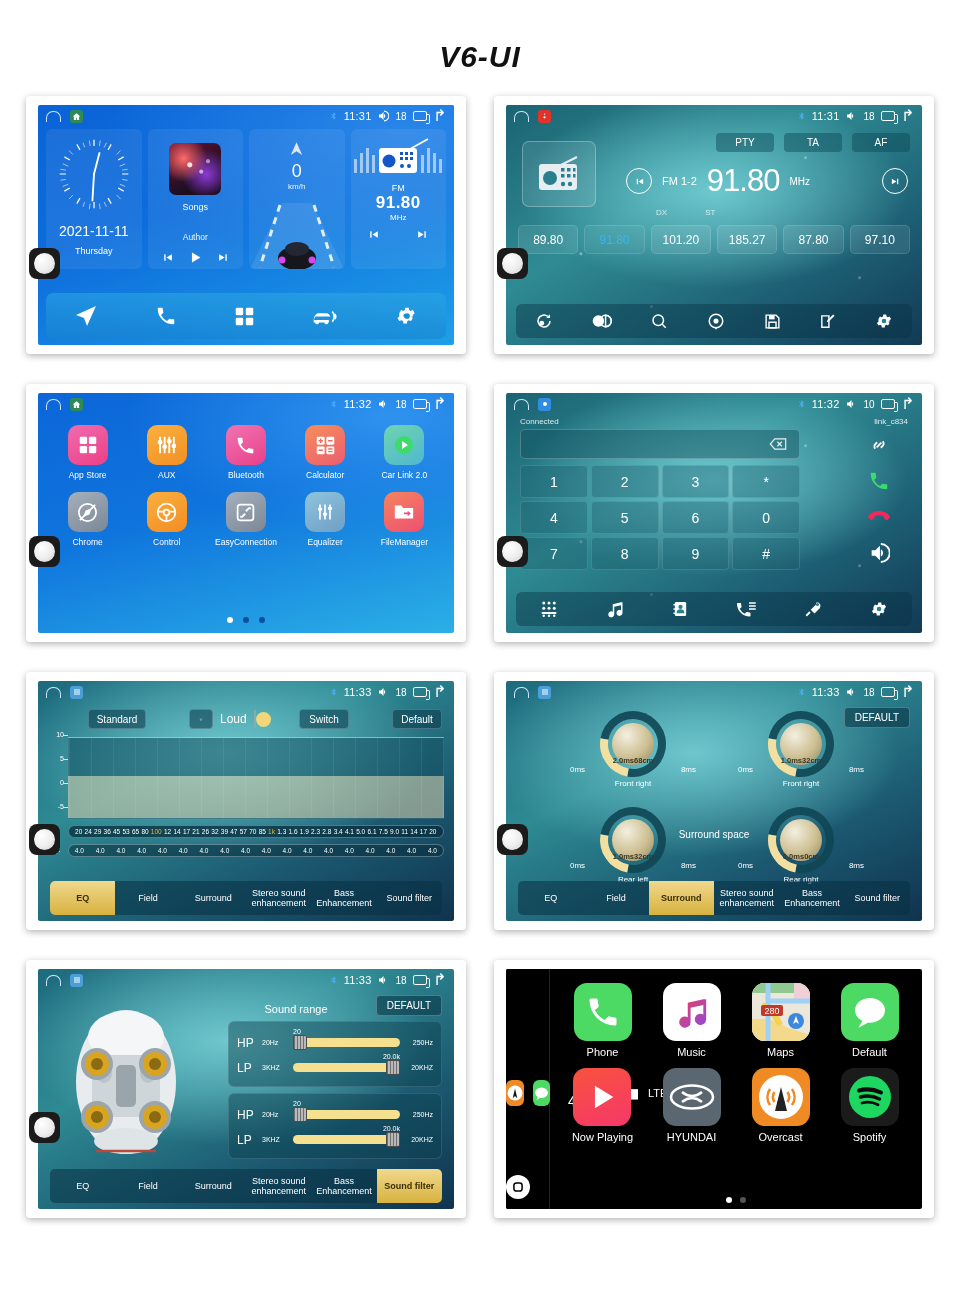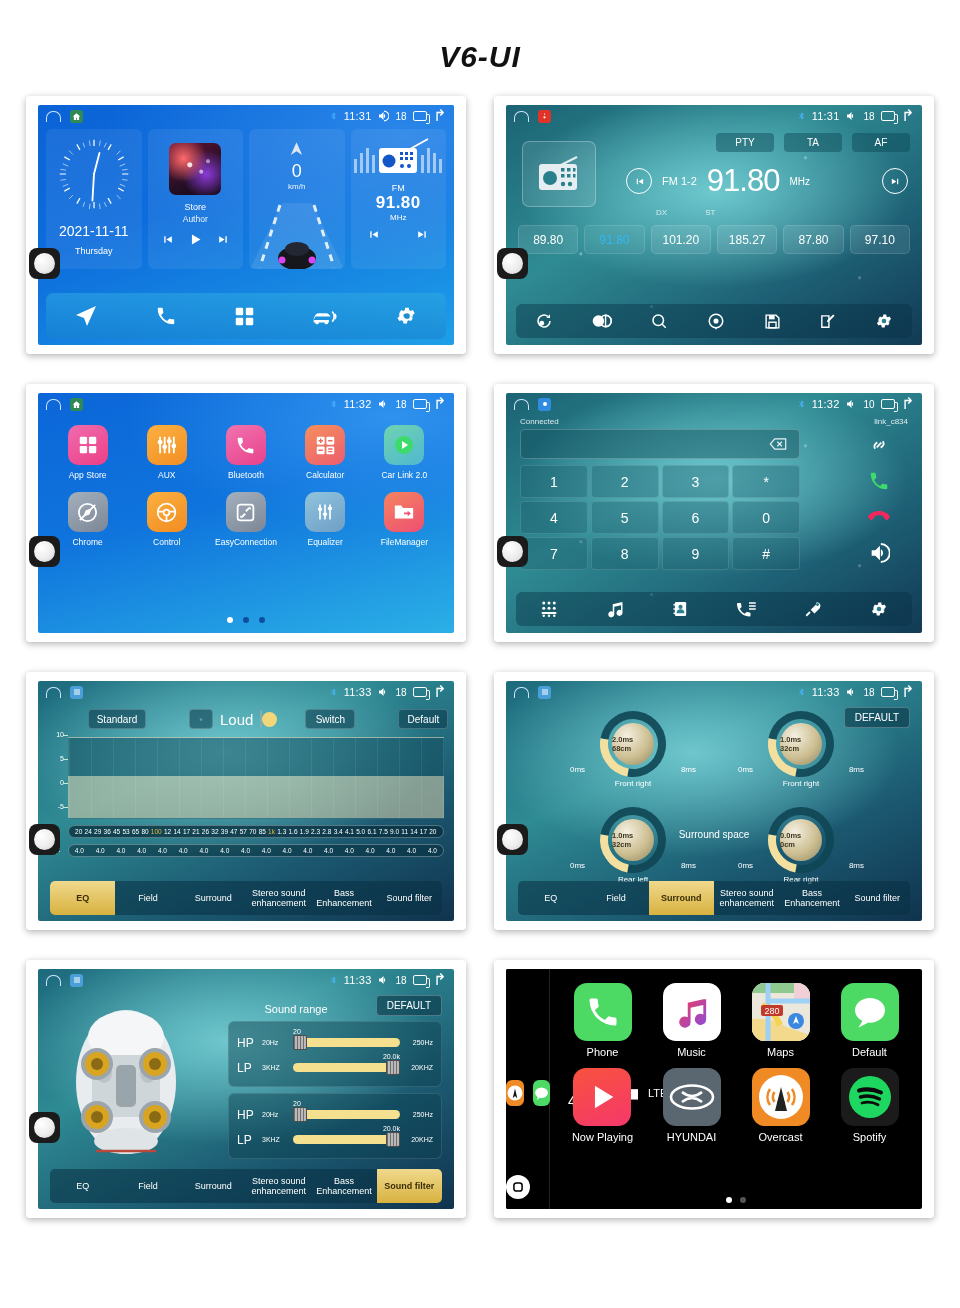--- a/index.html
+++ b/index.html
@@ -89,21 +89,21 @@
   .albumart { width:52px;height:52px;border-radius:7px; margin-top:14px;
     background:
       radial-gradient(circle at 28% 30%, #ff6a6a 0%, rgba(255,106,106,0) 45%),
       radial-gradient(circle at 72% 60%, #8b3ad6 0%, rgba(139,58,214,0) 50%),
       linear-gradient(150deg,#6b1030,#241026 60%,#12060f);
     position:relative; overflow:hidden;}
   .albumart:after{content:"";position:absolute;inset:0;background:
      radial-gradient(circle at 40% 42%, rgba(255,255,255,.85) 0 2px, transparent 3px),
      radial-gradient(circle at 62% 55%, rgba(255,255,255,.6) 0 1.5px, transparent 2.5px),
      radial-gradient(circle at 75% 35%, rgba(255,255,255,.5) 0 1.5px, transparent 2.5px);}
-  .song-t{font-size:9px;margin-top:7px;} .song-a{font-size:8.5px;opacity:.9;margin-top:2px;}
+  .song-t{font-size:9px;margin-top:7px;} .song-a{font-size:8.5px;opacity:.9;margin-top:20px;}
   .mctrl{display:flex;gap:13px;align-items:center;margin-top:7px;}
   .speed{font-size:18px;margin-top:4px;} .kmh{font-size:8px;opacity:.9;}
   .fmlabel{font-size:9px;margin-top:4px;} .fmval{font-size:17px;font-weight:bold;letter-spacing:.5px;}
   .mhz{font-size:8px;} 
   .dock { position:absolute; left:8px; right:8px; bottom:6px; height:46px;
     border-radius:7px; background: linear-gradient(180deg, rgba(46,170,226,.55), rgba(24,130,205,.55));
     display:flex; align-items:center; justify-content:space-around; }
   .dock svg{fill:#fff;}
 
   
@@ -168,21 +168,21 @@
   .sidebtn{height:31px;display:flex;align-items:center;justify-content:center;}
 
   
   .s-audio{position:absolute;inset:0;
     background:
       radial-gradient(ellipse 80% 70% at 45% 30%, #6fc6cd 0%, rgba(111,198,205,0) 62%),
       linear-gradient(155deg,#1d6a7d 0%, #2e8a93 35%, #1b5870 70%, #10334e 100%);}
   .eqtop{position:absolute;left:14px;right:12px;top:28px;display:flex;align-items:center;gap:7px;}
   .pill{height:20px;border-radius:4px;background:rgba(10,55,72,.55);border:1px solid rgba(255,255,255,.2);
     color:#fff;font-size:10px;display:flex;align-items:center;justify-content:center;padding:0 9px;margin-left:36px;}
-  .loudlbl{margin-left:auto;color:#fff;font-size:15px;}
+  .loudlbl{margin-left:auto;color:#fff;font-size:12px;}
   .toggle{width:40px;height:18px;border-radius:9px;background:rgba(10,55,72,.6);border:1px solid rgba(255,255,255,.45);
     position:relative;}
   .toggle i{position:absolute;left:1px;top:1px;width:15px;height:15px;border-radius:50%;background:#f2d77a;}
   .eqgraph{position:absolute;left:30px;right:10px;top:56px;height:82px;
     background:linear-gradient(180deg, rgba(20,80,96,.55) 0 48%, rgba(196,196,166,.62) 48% 100%);
     border:1px solid rgba(255,255,255,.10);}
   .eqgraph:after{content:"";position:absolute;inset:0;
     background:repeating-linear-gradient(90deg, rgba(255,255,255,.07) 0 1px, transparent 1px 22px);}
   .eqscale{position:absolute;left:8px;top:50px;width:22px;height:94px;color:#fff;font-size:7px;}
   .eqscale span{position:absolute;right:4px;}
@@ -204,21 +204,21 @@
   .tab.active{background:linear-gradient(180deg,#f0d98d,#d8b23f);color:#3a2d06;font-weight:bold;}
 
   
   .knobs{position:absolute;left:0;right:0;top:30px;height:160px;}
   .kgroup{position:absolute;width:130px;text-align:center;}
   .kdial{position:relative;width:66px;height:66px;margin:0 auto;}
   .kring{position:absolute;inset:0;border-radius:50%;border:8px solid rgba(16,70,85,.9);
     border-left-color:#f3e0a0;border-top-color:rgba(16,70,85,.9);transform:rotate(-35deg);}
   .kcenter{position:absolute;inset:12px;border-radius:50%;
     background:radial-gradient(circle at 35% 30%,#f4efe0,#cdbf92 55%,#8f8560);
-    display:flex;flex-direction:column;align-items:flex-start;justify-content:center;
+    display:flex;flex-direction:row;align-items:flex-end;justify-content:center;
     color:#3b3522;font-size:7.5px;font-weight:bold;line-height:1.25;}
   .kms{position:absolute;bottom:14px;font-size:8px;color:#fff;}
   .kms.l{left:2px;} .kms.r{right:2px;}
   .klabel{font-size:8px;color:#fff;margin-top:2px;}
   .surround-title{position:absolute;left:0;right:0;top:118px;text-align:center;font-size:10px;color:#fff;}
   .defbtn{position:absolute;right:12px;top:26px;height:21px;padding:0 10px;border-radius:4px;
     background:rgba(10,55,72,.6);border:1px solid rgba(255,255,255,.25);
     color:#fff;font-size:10px;display:flex;align-items:center;}
 
   
@@ -335,21 +335,21 @@
               </g>
               <line x1="50" y1="50" x2="57" y2="23" stroke="#fff" stroke-width="2.4" stroke-linecap="round"></line>
               <line x1="50" y1="50" x2="48" y2="84" stroke="#fff" stroke-width="2.4" stroke-linecap="round"></line>
             </svg>
             <div class="w-date">2021-11-11</div>
             <div class="w-day">Thursday</div>
           </div>
 
           <div class="w">
             <div class="albumart"></div>
-            <div class="song-t">Store</div>
+            <div class="song-t">Songs</div>
             <div class="song-a">Author</div>
             <div class="mctrl">
               <svg class="i" width="13" height="13" viewBox="0 0 24 24">
                   <path fill="#fff" d="M6 6h2.5v12H6zM20 6v12L10 12z"></path>
                 </svg>
               <svg class="i" width="17" height="17" viewBox="0 0 24 24">
                   <path fill="#fff" d="M7 5v14l12-7z"></path>
                 </svg>
               <svg class="i" width="13" height="13" viewBox="0 0 24 24">
                   <path fill="#fff" d="M15.5 6H18v12h-2.5zM4 6v12l10-6z"></path>

